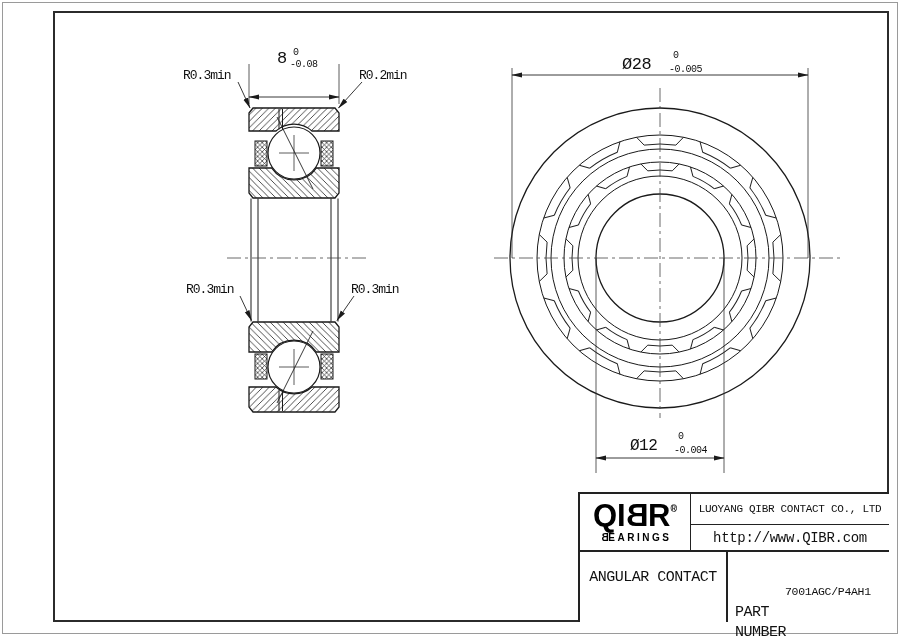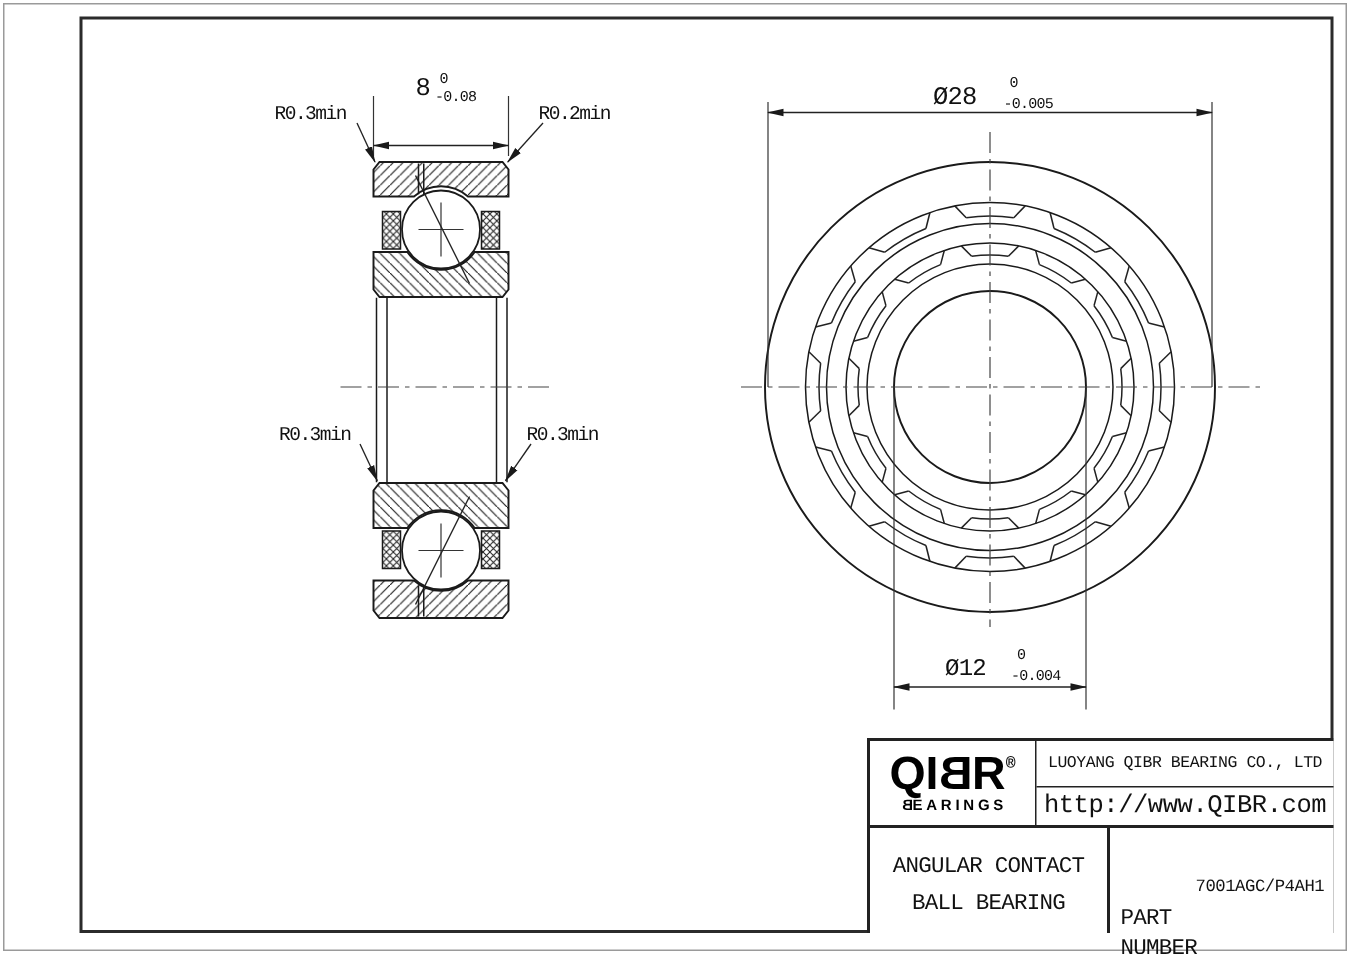--- a/index.html
+++ b/index.html
@@ -27,23 +27,23 @@
       font-size:31px;line-height:30px;letter-spacing:0px;color:#000;}
   .logo-reg{font-size:11px;vertical-align:14px;font-weight:700;}
   .logo-sub{font-family:"Liberation Sans","DejaVu Sans",sans-serif;font-weight:700;
       font-size:10px;letter-spacing:2.5px;margin-top:1px;color:#000;}
   .flip{display:inline-block;transform:scaleX(-1);}
   .tb-company-cell{flex:1;display:flex;flex-direction:column;}
   .tb-company-name{height:31px;border-bottom:1px solid #222;box-sizing:border-box;
       display:flex;align-items:center;justify-content:center;
       font-size:11px;letter-spacing:-0.3px;white-space:nowrap;}
   .tb-company-url{flex:1;display:flex;align-items:center;justify-content:center;
-      font-size:17px;letter-spacing:-0.3px;white-space:nowrap;}
+      font-size:14px;letter-spacing:-0.3px;white-space:nowrap;}
   .tb-row2{flex:1;display:flex;}
-  .tb-product-cell{width:160px;border-right:2px solid #222;box-sizing:border-box;
+  .tb-product-cell{width:148px;border-right:2px solid #222;box-sizing:border-box;
       text-align:center;padding-top:13px;font-size:15px;line-height:25px;
       letter-spacing:-0.5px;white-space:nowrap;}
   .tb-part-cell{flex:1;position:relative;font-size:15px;letter-spacing:-0.5px;}
   .tb-part-label1{position:absolute;left:7px;top:15px;margin-top:37px;}
   .tb-part-label2{position:absolute;left:7px;top:40px;margin-top:32px;}
   .tb-part-number{position:absolute;left:57px;top:33px;font-size:11.5px;
       letter-spacing:-0.3px;white-space:nowrap;}
 </style>
 </head>
 <body>
@@ -184,28 +184,27 @@
 
 <div class="tblock">
   <div class="tb-row1">
     <div class="tb-logo-cell">
       <div>
         <span class="logo-main"><span>QI</span><span class="flip">B</span><span>R</span></span><span class="logo-reg">®</span>
       </div>
       <div class="logo-sub"><span class="flip">B</span><span>EARINGS</span></div>
     </div>
     <div class="tb-company-cell">
-      <div class="tb-company-name">LUOYANG QIBR BEARING CO., LTD</div>
+      <div class="tb-company-name">LUOYANG QIBR CONTACT CO., LTD</div>
       <div class="tb-company-url">http://www.QIBR.com</div>
     </div>
   </div>
   <div class="tb-row2">
     <div class="tb-product-cell">
       <div>ANGULAR CONTACT</div>
-      <div>BALL BEARING</div>
     </div>
     <div class="tb-part-cell">
       <div class="tb-part-label1">PART</div>
       <div class="tb-part-label2">NUMBER</div>
       <div class="tb-part-number">7001AGC/P4AH1</div>
     </div>
   </div>
 </div>
 
 </body></html>

